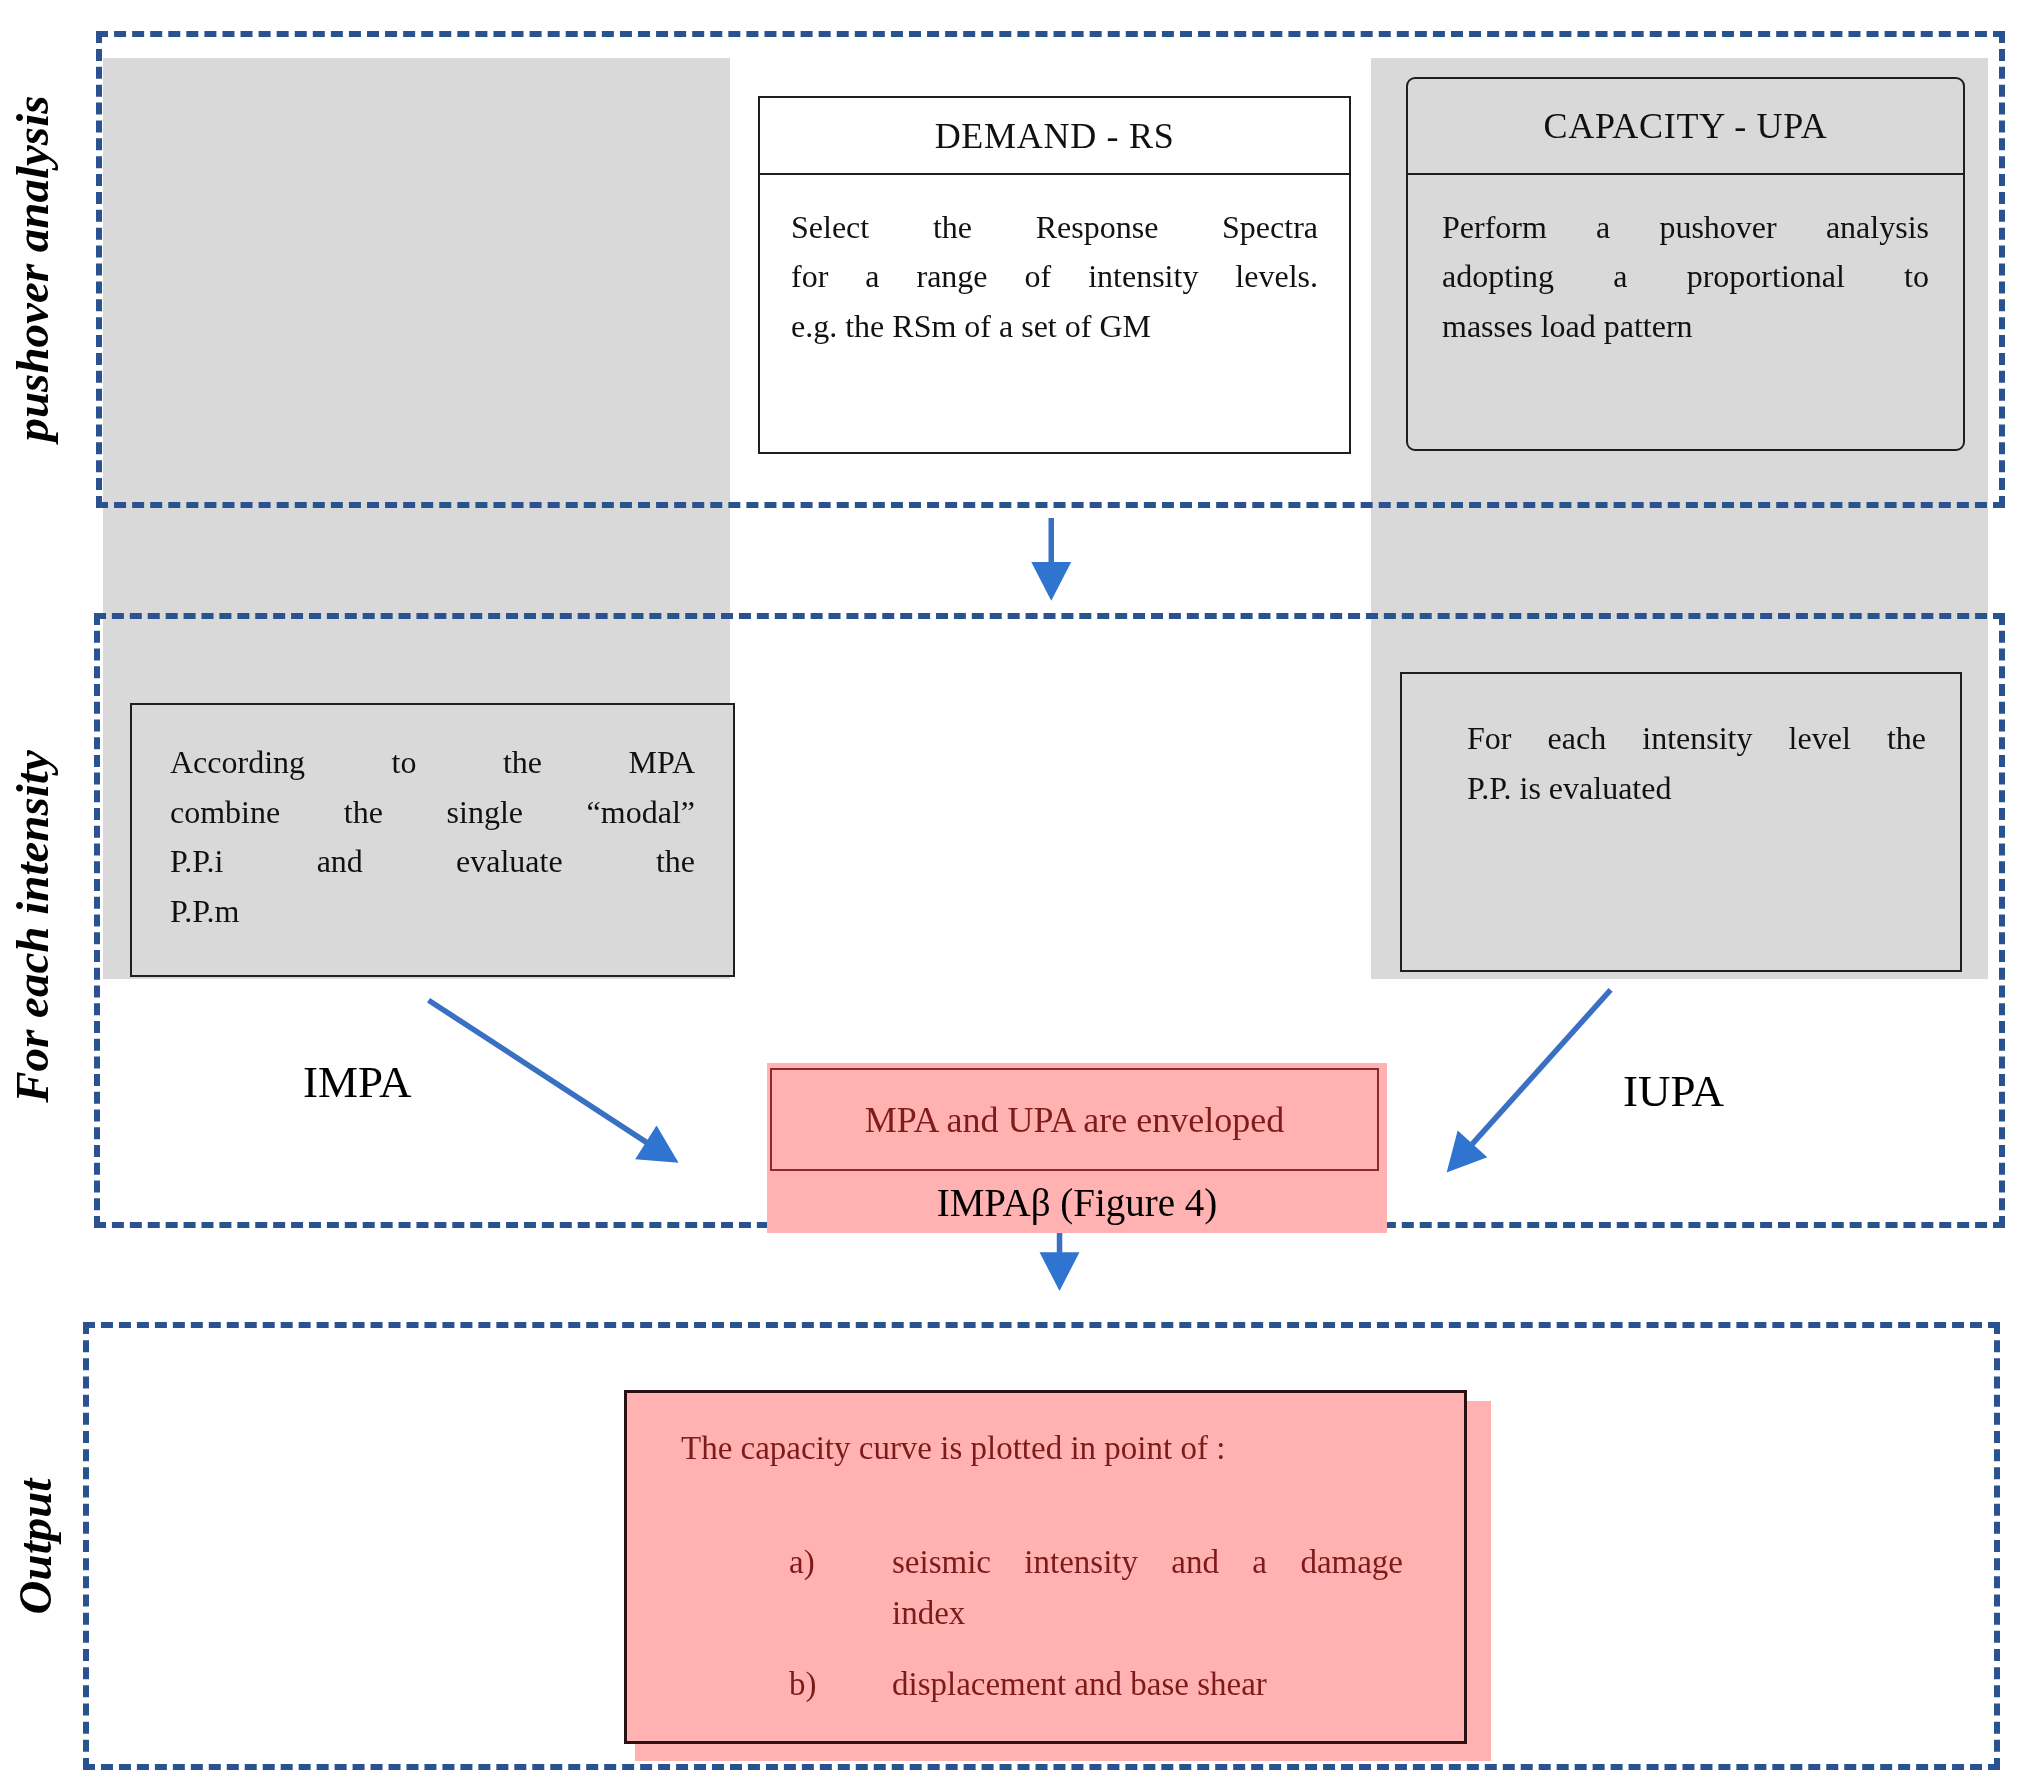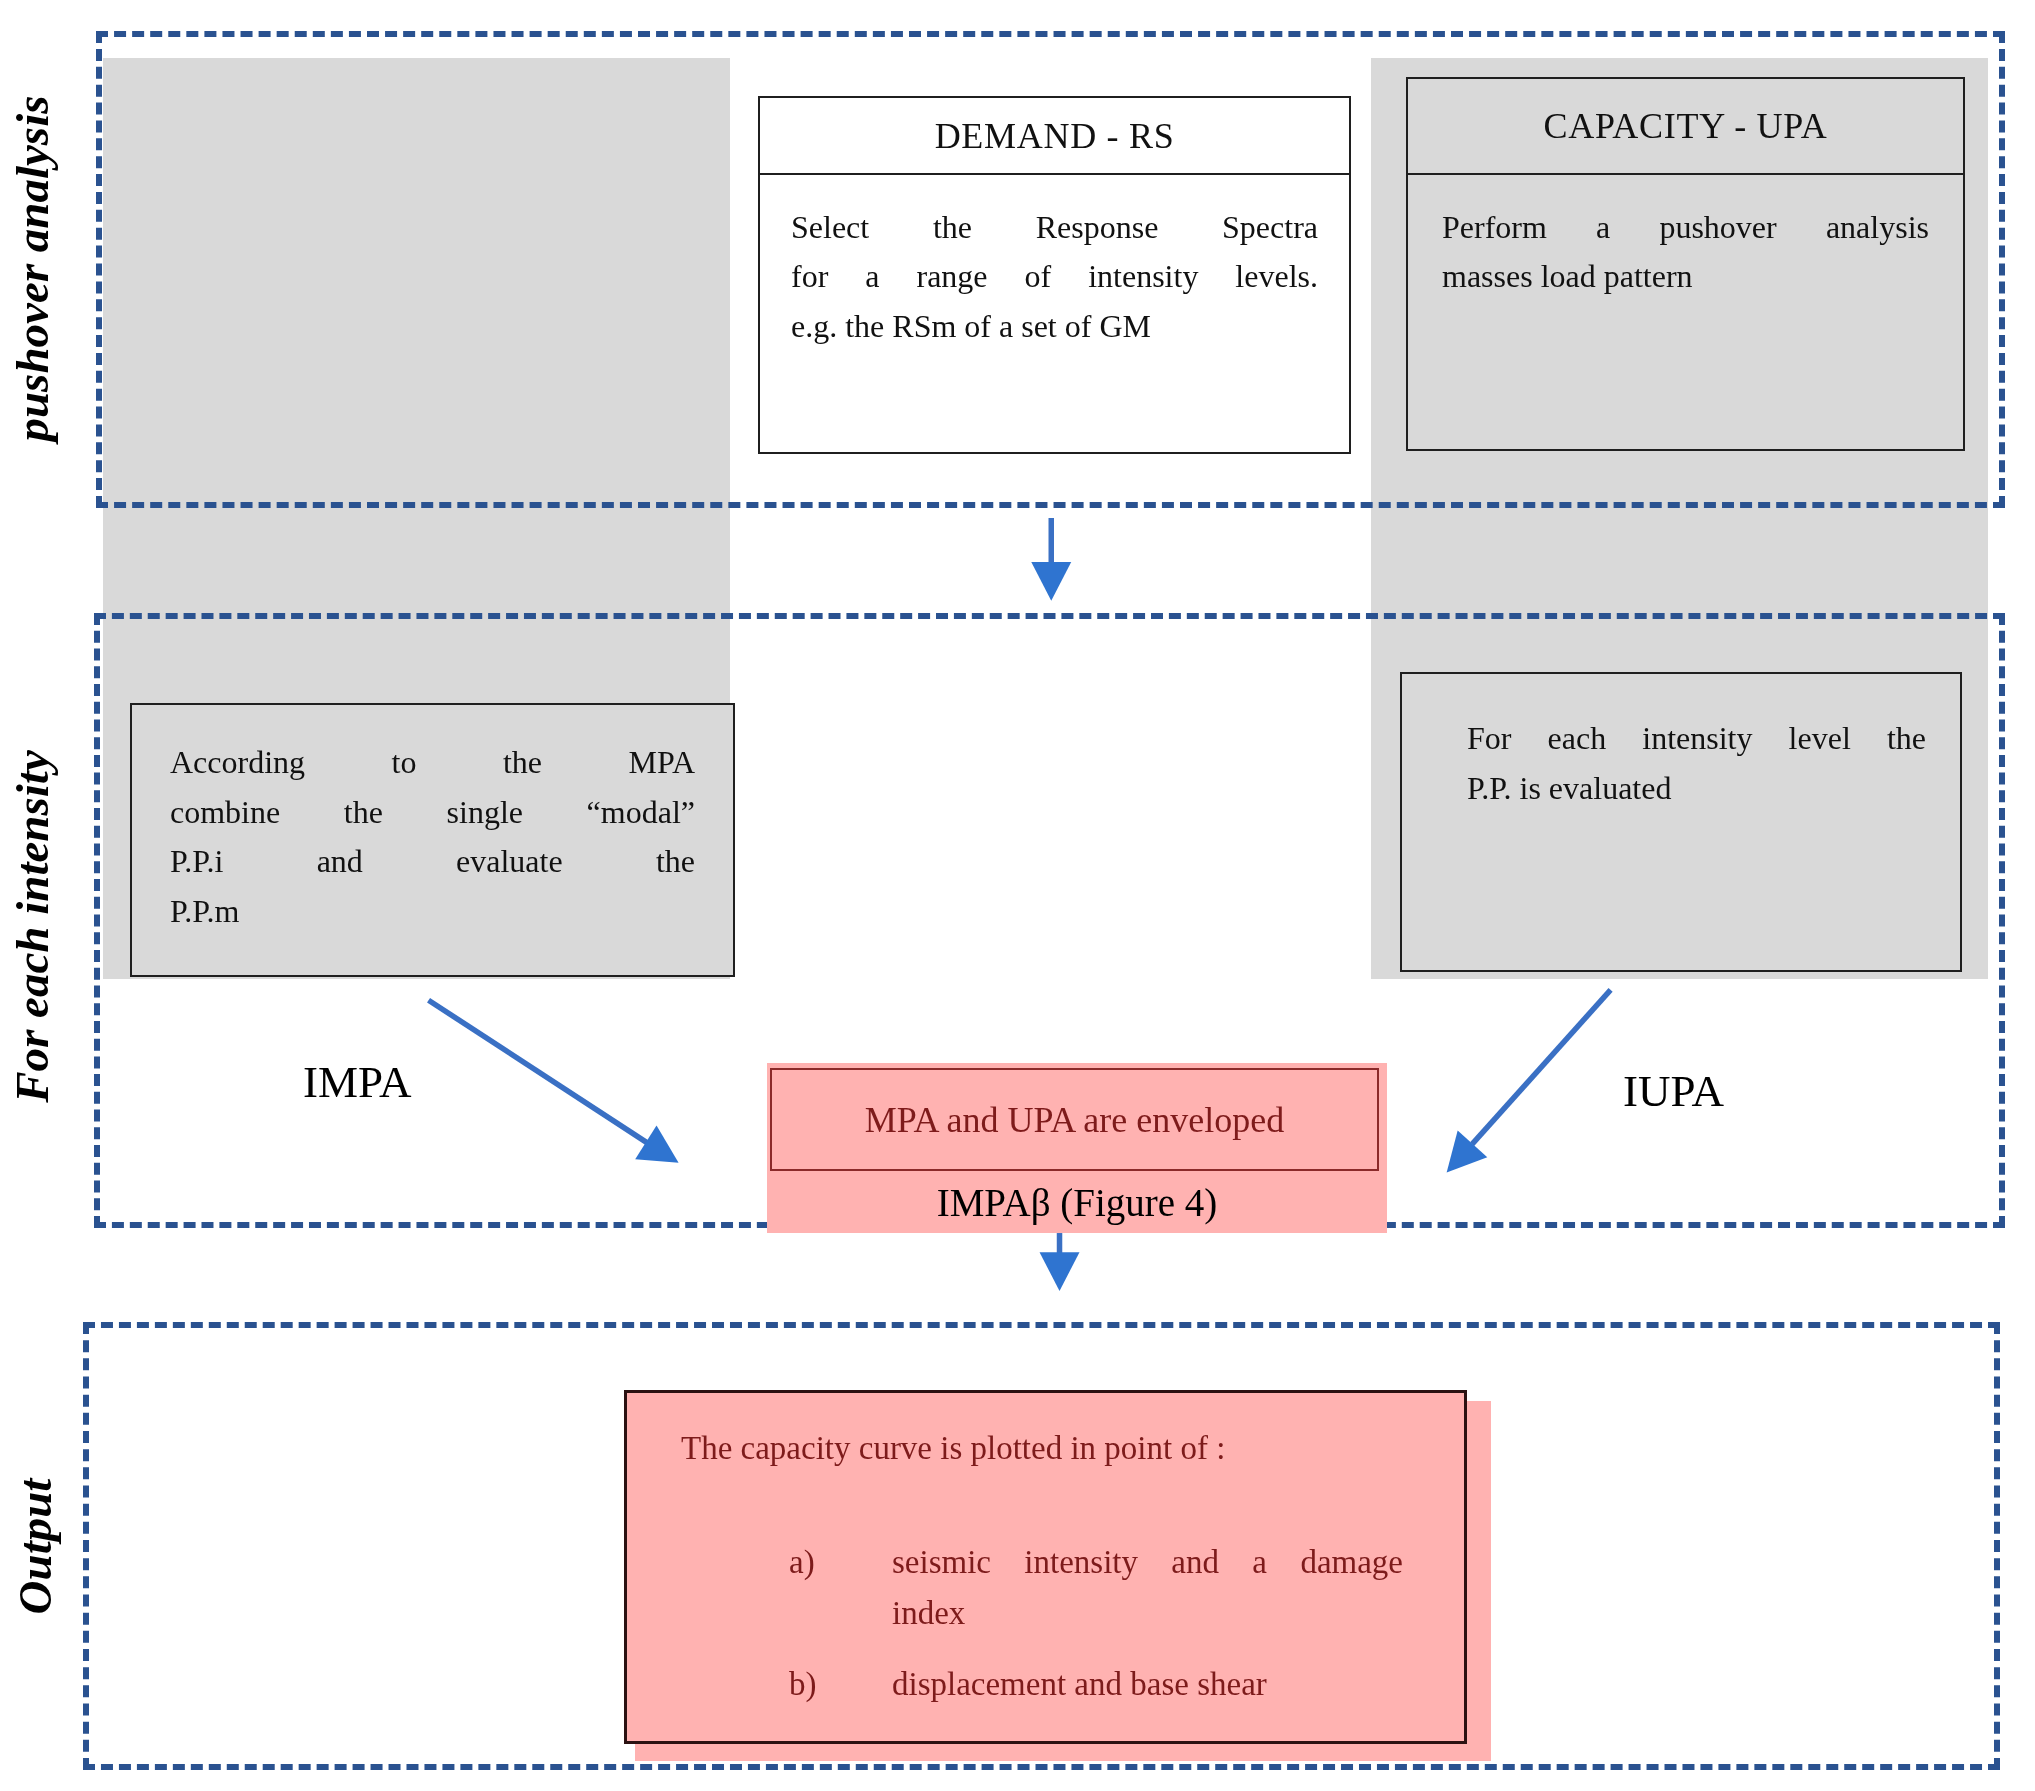--- a/index.html
+++ b/index.html
@@ -34,21 +34,21 @@
     display:flex;align-items:center;justify-content:center;
     border-bottom:2.8px solid #1f1f1f;font-size:36px;letter-spacing:0.7px;
   }
   .box-body{font-size:32px;line-height:1.55;}
   #box-mpa{left:138px;top:77px;width:562px;height:374px;}
   #box-mpa .box-header{height:96px;}
   #box-mpa .box-body{padding:23.4px 27.6px 0 27.6px;}
   #box-demand{left:758px;top:96px;width:593px;height:358px;}
   #box-demand .box-header{height:77px;}
   #box-demand .box-body{padding:27.6px 31px 0 31px;}
-  #box-upa{left:1406px;top:77px;width:559px;height:374px;}
+  #box-upa{left:1406px;top:77px;width:559px;height:374px;border-radius:9px;}
   #box-upa .box-header{height:96px;}
   #box-upa .box-body{padding:27.6px 34px 0 34px;}
   #box-ml{left:130px;top:703px;width:605px;height:274px;}
   #box-ml .box-body{padding:33px 38px 0 38px;}
   #box-mr{left:1400px;top:672px;width:562px;height:300px;padding-left:31px;}
   #box-mr .box-body{padding:40px 34px 0 34px;}
   .para-gap{margin-top:47px;}
   
   .jline{text-align:justify;text-align-last:justify;}
   .jline.last{text-align-last:left;}
@@ -107,20 +107,21 @@
         <div class="jline">Select the Response Spectra</div>
         <div class="jline">for a range of intensity levels.</div>
         <div class="jline last">e.g. the RSm of a set of GM</div>
       </div>
   </div>
 
   <div id="box-upa" class="fbox gray">
     <div class="box-header">CAPACITY - UPA</div>
     <div class="box-body">
         <div class="jline">Perform a pushover analysis</div>
+        <div class="jline">adopting a proportional to</div>
         <div class="jline last">masses load pattern</div>
       </div>
   </div>
 
   <div id="box-ml" class="fbox gray">
     <div class="box-body">
         <div class="jline">According to the MPA</div>
         <div class="jline">combine the single “modal”</div>
         <div class="jline">P.P.i and evaluate the</div>
         <div class="jline last">P.P.m</div>

